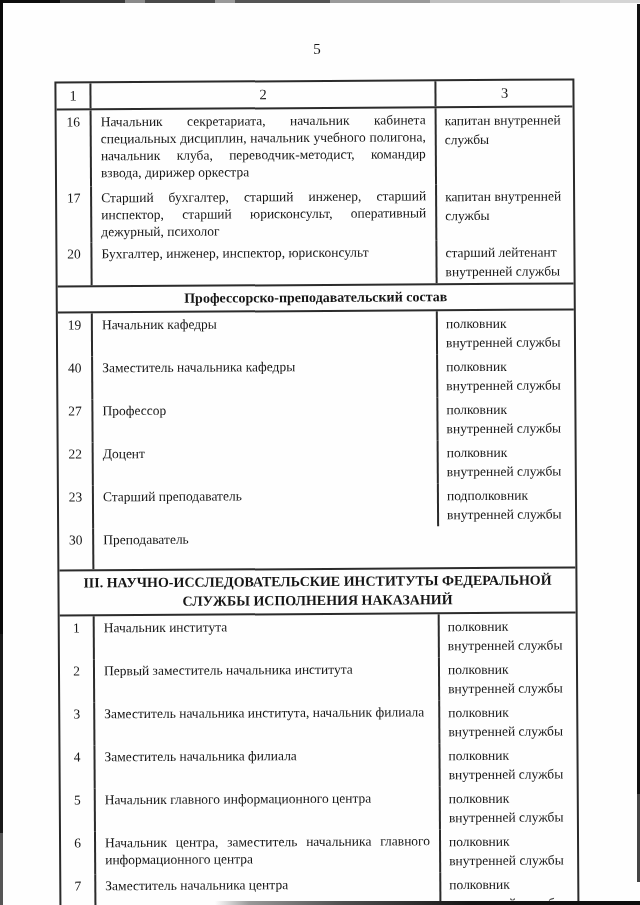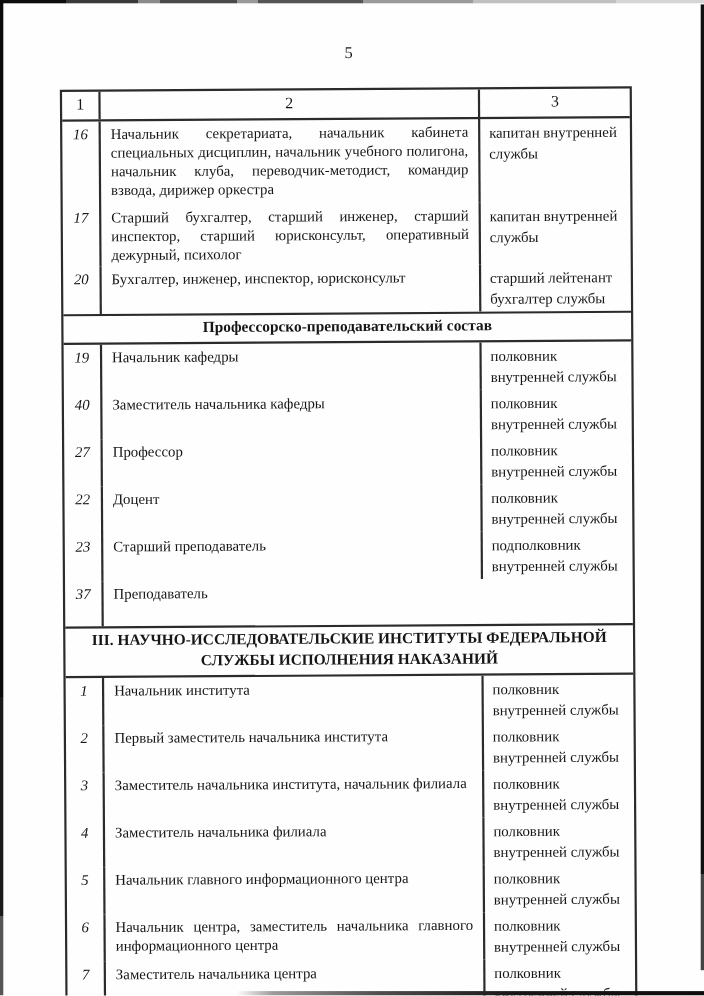--- a/index.html
+++ b/index.html
@@ -64,21 +64,21 @@
   }
   .t-header { border-bottom: 2px solid #2b2b2b; }
   .hcell {
     text-align: center;
     font-size: 14.5px;
     padding: 3px 0 4px;
     line-height: 18px;
   }
   .hcell.c2, .hcell.c3, .cell.c2, .cell.c3 { border-left: 2px solid #2b2b2b; }
   .cell { box-sizing: border-box; padding-top: 3px; padding-bottom: 2px; }
-  .cell.num { text-align: center; line-height: 17px; font-style: italic; }
+  .cell.num { text-align: center; line-height: 17px; }
   .cell.pos {
     text-align: justify;
     line-height: 17px;
     padding-left: 9px; padding-right: 9px;
   }
   .cell.rank {
     line-height: 19px;
     padding-left: 8px; padding-right: 4px;
   }
   .section-title {
@@ -128,21 +128,21 @@
 
   <div class="t-row">
     <div class="cell num c1">17</div>
     <div class="cell pos c2">Старший бухгалтер, старший инженер, старший инспектор, старший юрисконсульт, оперативный дежурный, психолог</div>
     <div class="cell rank c3">капитан внутренней службы</div>
   </div>
 
   <div class="t-row">
     <div class="cell num c1">20</div>
     <div class="cell pos c2">Бухгалтер, инженер, инспектор, юрисконсульт</div>
-    <div class="cell rank c3">старший лейтенант бухгалтер службы</div>
+    <div class="cell rank c3">старший лейтенант внутренней службы</div>
   </div>
 </div>
   </section>
 
   <section class="t-section sec-1">
     <div class="section-title"><span class="section-title-text">Профессорско-преподавательский состав</span></div>
     <div class="rows">
   <div class="t-row">
     <div class="cell num c1">19</div>
     <div class="cell pos c2">Начальник кафедры</div>
@@ -167,21 +167,21 @@
     <div class="cell rank c3">полковник внутренней службы</div>
   </div>
 
   <div class="t-row">
     <div class="cell num c1">23</div>
     <div class="cell pos c2">Старший преподаватель</div>
     <div class="cell rank c3">подполковник внутренней службы</div>
   </div>
 
   <div class="t-row">
-    <div class="cell num c1">37</div>
+    <div class="cell num c1">30</div>
     <div class="cell pos c2">Преподаватель</div>
   </div>
 </div>
   </section>
 
   <section class="t-section sec-2">
     <div class="section-title"><span class="section-title-text">III. НАУЧНО-ИССЛЕДОВАТЕЛЬСКИЕ ИНСТИТУТЫ ФЕДЕРАЛЬНОЙ СЛУЖБЫ ИСПОЛНЕНИЯ НАКАЗАНИЙ</span></div>
     <div class="rows">
   <div class="t-row">
     <div class="cell num c1">1</div>

